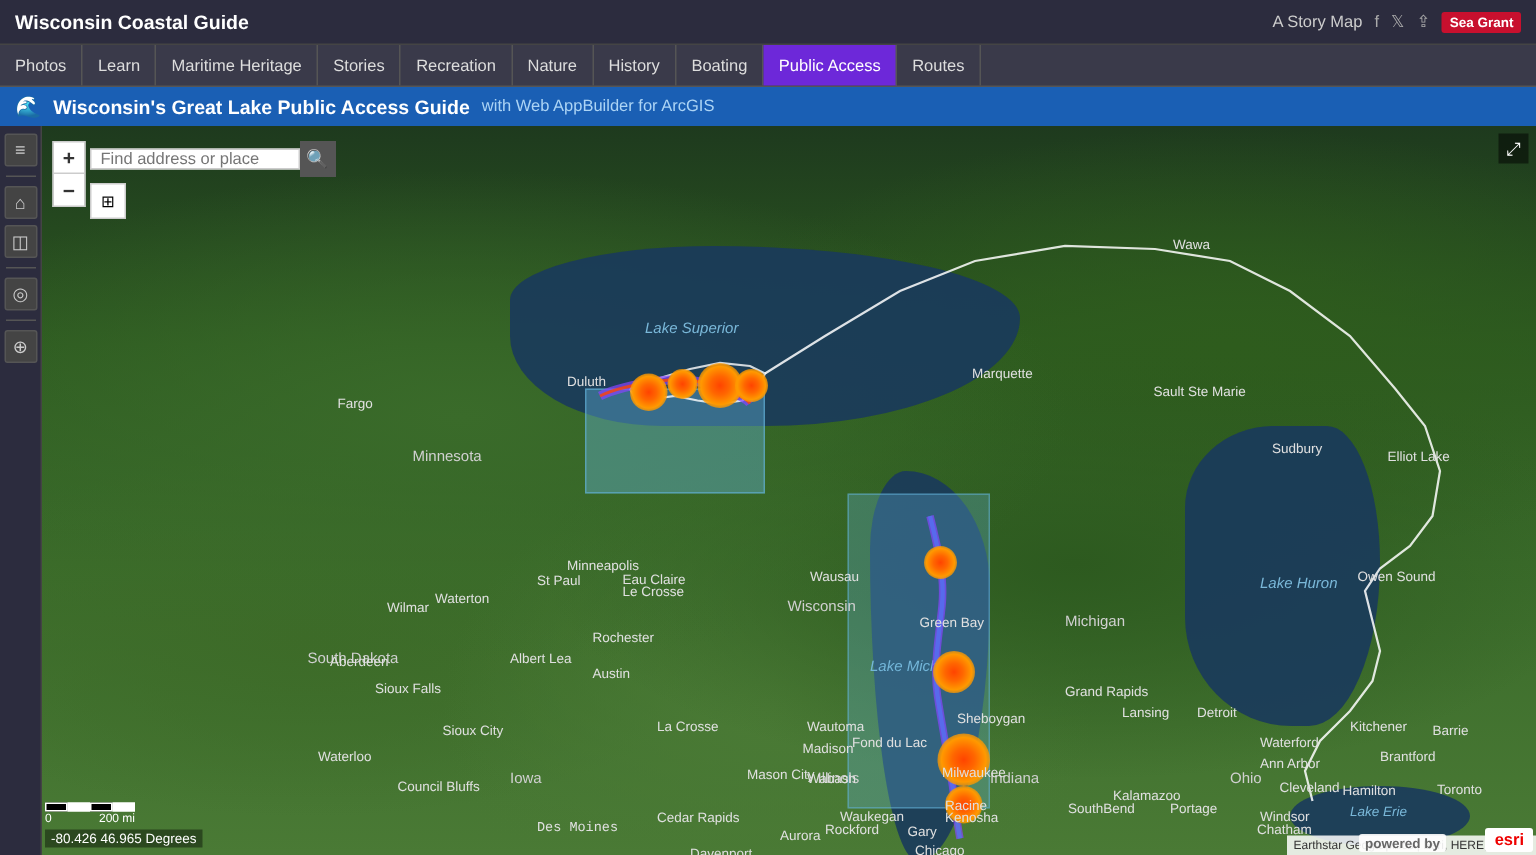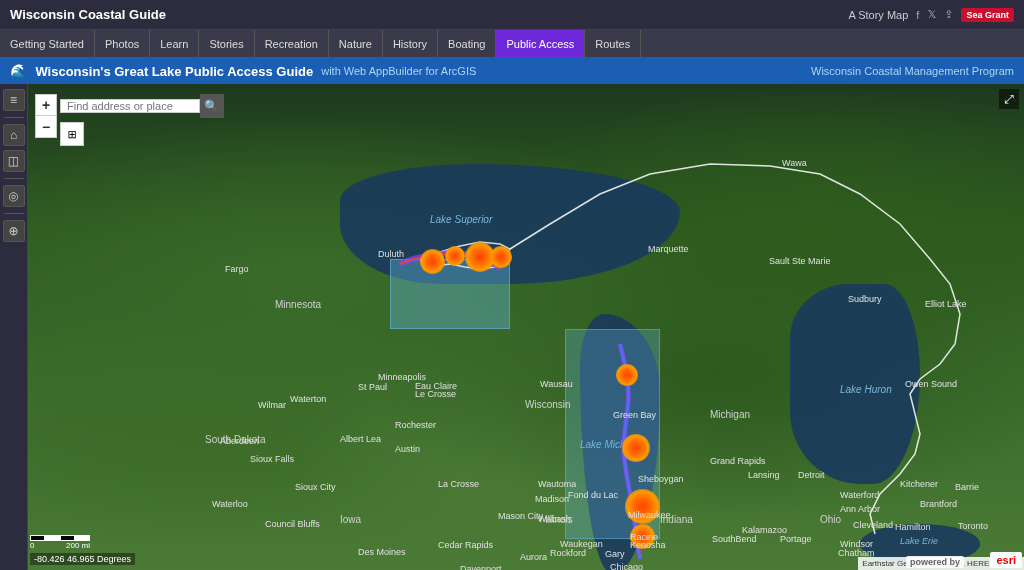--- a/index.html
+++ b/index.html
@@ -444,39 +444,38 @@
   <div class="right-section">
     <span>A Story Map</span>
     <span style="color:#aaa;cursor:pointer;">f</span>
     <span style="color:#aaa;cursor:pointer;">𝕏</span>
     <span style="color:#aaa;cursor:pointer;">⇪</span>
     <span class="sea-grant-logo">Sea Grant</span>
   </div>
 </div>
 
 <div id="navbar">
-  <div class="nav-item">Getting Started</div>
   <div class="nav-item">Photos</div>
   <div class="nav-item">Learn</div>
+  <div class="nav-item">Maritime Heritage</div>
   <div class="nav-item">Stories</div>
   <div class="nav-item">Recreation</div>
   <div class="nav-item">Nature</div>
   <div class="nav-item">History</div>
   <div class="nav-item">Boating</div>
   <div class="nav-item active">Public Access</div>
   <div class="nav-item">Routes</div>
 </div>
 
 <div id="blue-banner">
   <div class="banner-left">
     <span class="banner-icon">🌊</span>
     <span class="banner-title">Wisconsin's Great Lake Public Access Guide</span>
     <span class="banner-subtitle">with Web AppBuilder for ArcGIS</span>
   </div>
-  <div class="banner-right">Wisconsin Coastal Management Program</div>
 </div>
 
 <div id="map-container">
 
   <div id="map-bg"></div>
 
   <div id="lake-superior"></div>
   <div id="lake-michigan"></div>
   <div id="lake-huron"></div>
   <div id="lake-erie"></div>
@@ -531,21 +530,21 @@
   <span class="city-label" style="top:326px;left:613px;">Green Bay</span>
   <span class="city-label" style="top:426px;left:628px;">Milwaukee</span>
   <span class="city-label" style="top:478px;left:610px;">Chicago</span>
   <span class="city-label" style="top:288px;left:378px;">Minneapolis</span>
   <span class="city-label" style="top:298px;left:358px;">St Paul</span>
   <span class="city-label" style="top:390px;left:638px;">Sheboygan</span>
   <span class="city-label" style="top:448px;left:630px;">Racine</span>
   <span class="city-label" style="top:456px;left:630px;">Kenosha</span>
   <span class="city-label" style="top:180px;left:225px;">Fargo</span>
   <span class="city-label" style="top:370px;left:250px;">Sioux Falls</span>
-  <span class="city-label" style="top:463px;left:358px;">Des Moines</span>
+  <span class="city-label" style="top:463px;left:358px;font-family:Liberation Mono, monospace;">Des Moines</span>
   <span class="city-label" style="top:464px;left:550px;">Rockford</span>
   <span class="city-label" style="top:372px;left:710px;">Grand Rapids</span>
   <span class="city-label" style="top:386px;left:748px;">Lansing</span>
   <span class="city-label" style="top:386px;left:798px;">Detroit</span>
   <span class="city-label" style="top:436px;left:853px;">Cleveland</span>
   <span class="city-label" style="top:74px;left:782px;">Wawa</span>
   <span class="city-label" style="top:172px;left:769px;">Sault Ste Marie</span>
   <span class="city-label" style="top:210px;left:848px;">Sudbury</span>
   <span class="city-label" style="top:215px;left:925px;">Elliot Lake</span>
   <span class="city-label" style="top:295px;left:905px;">Owen Sound</span>

